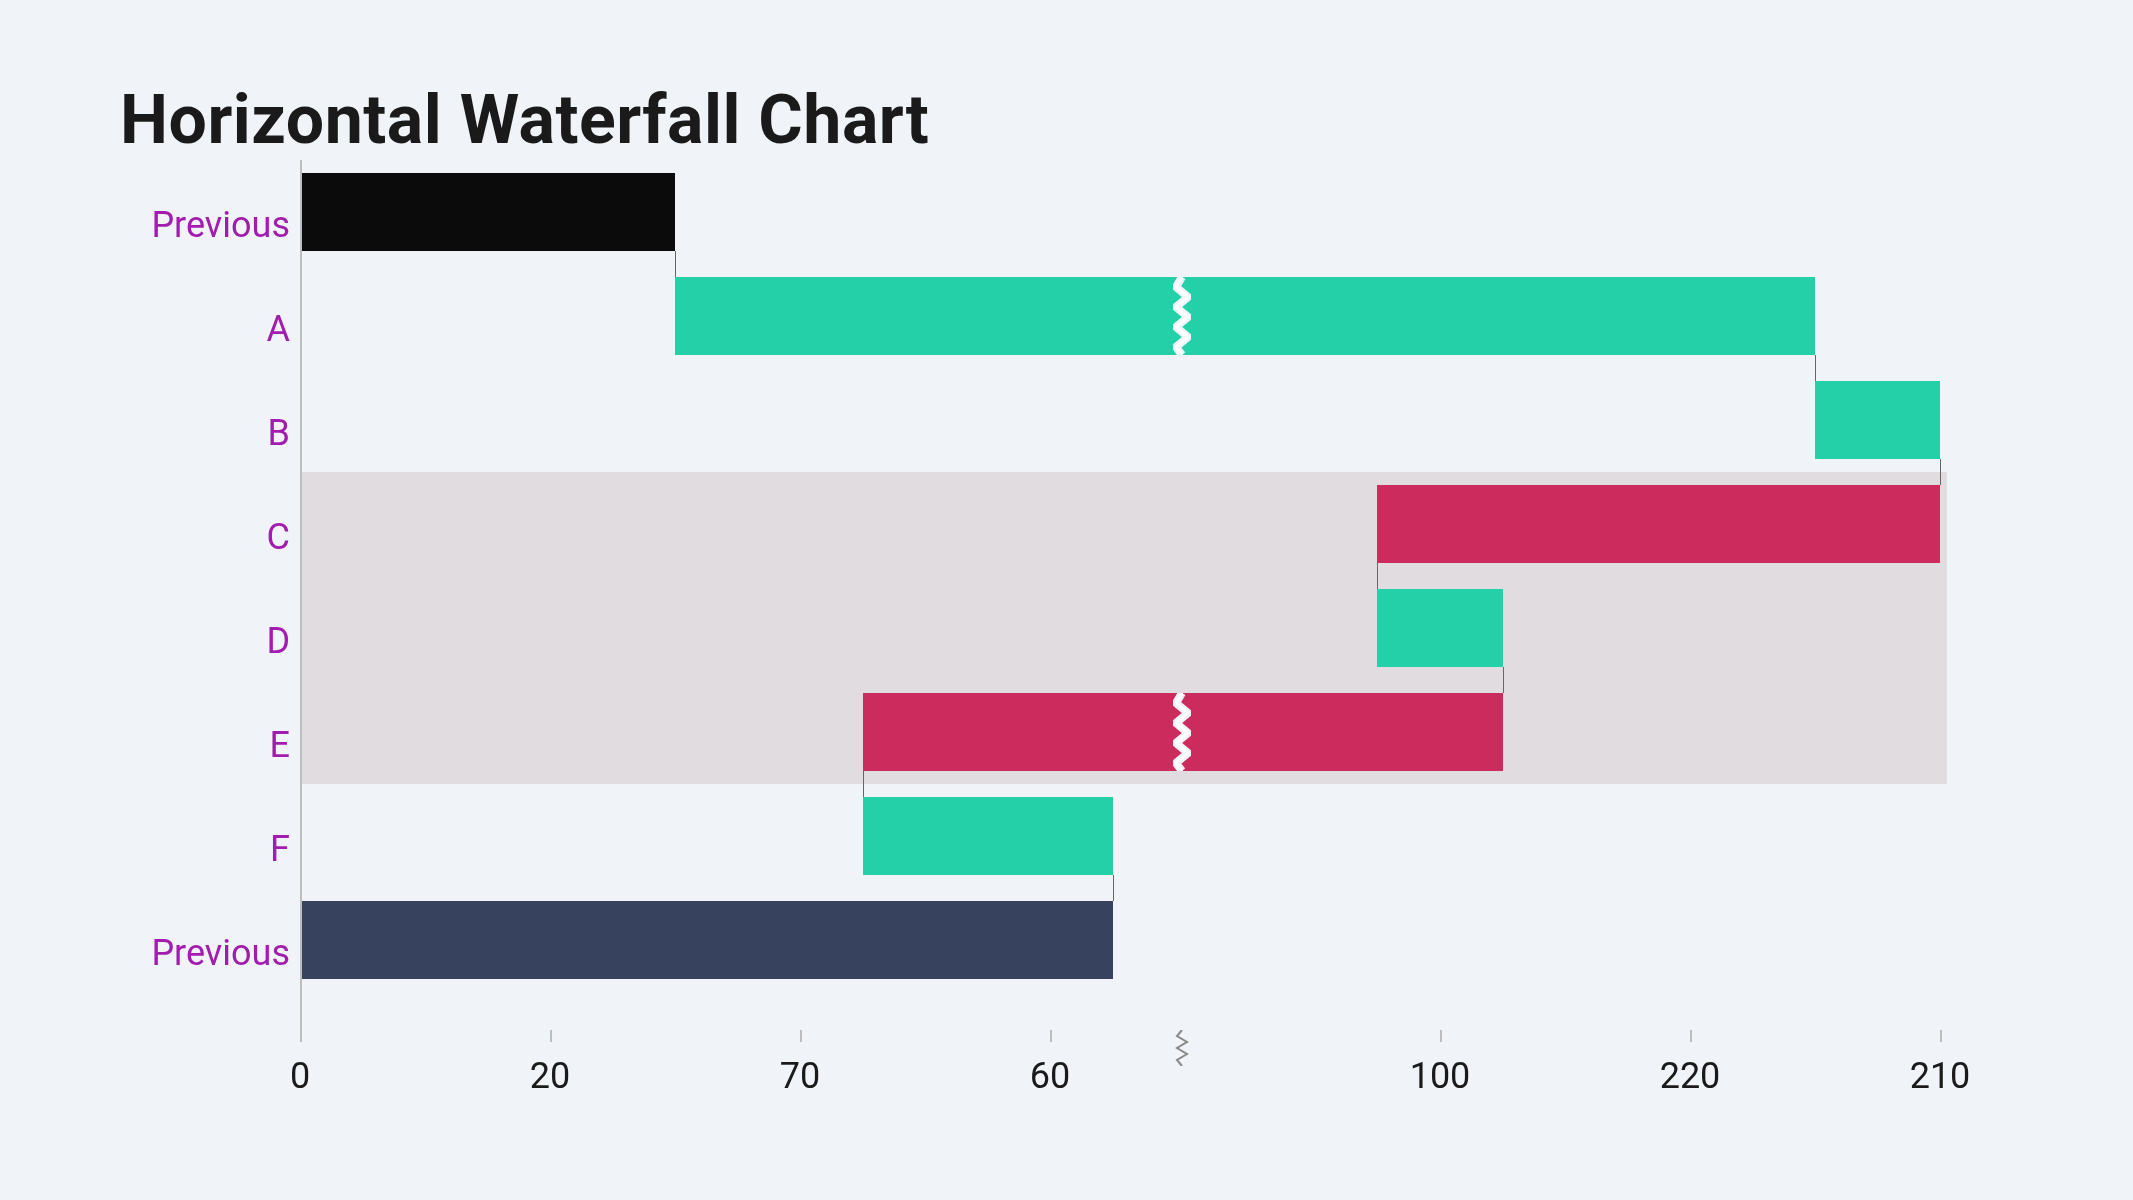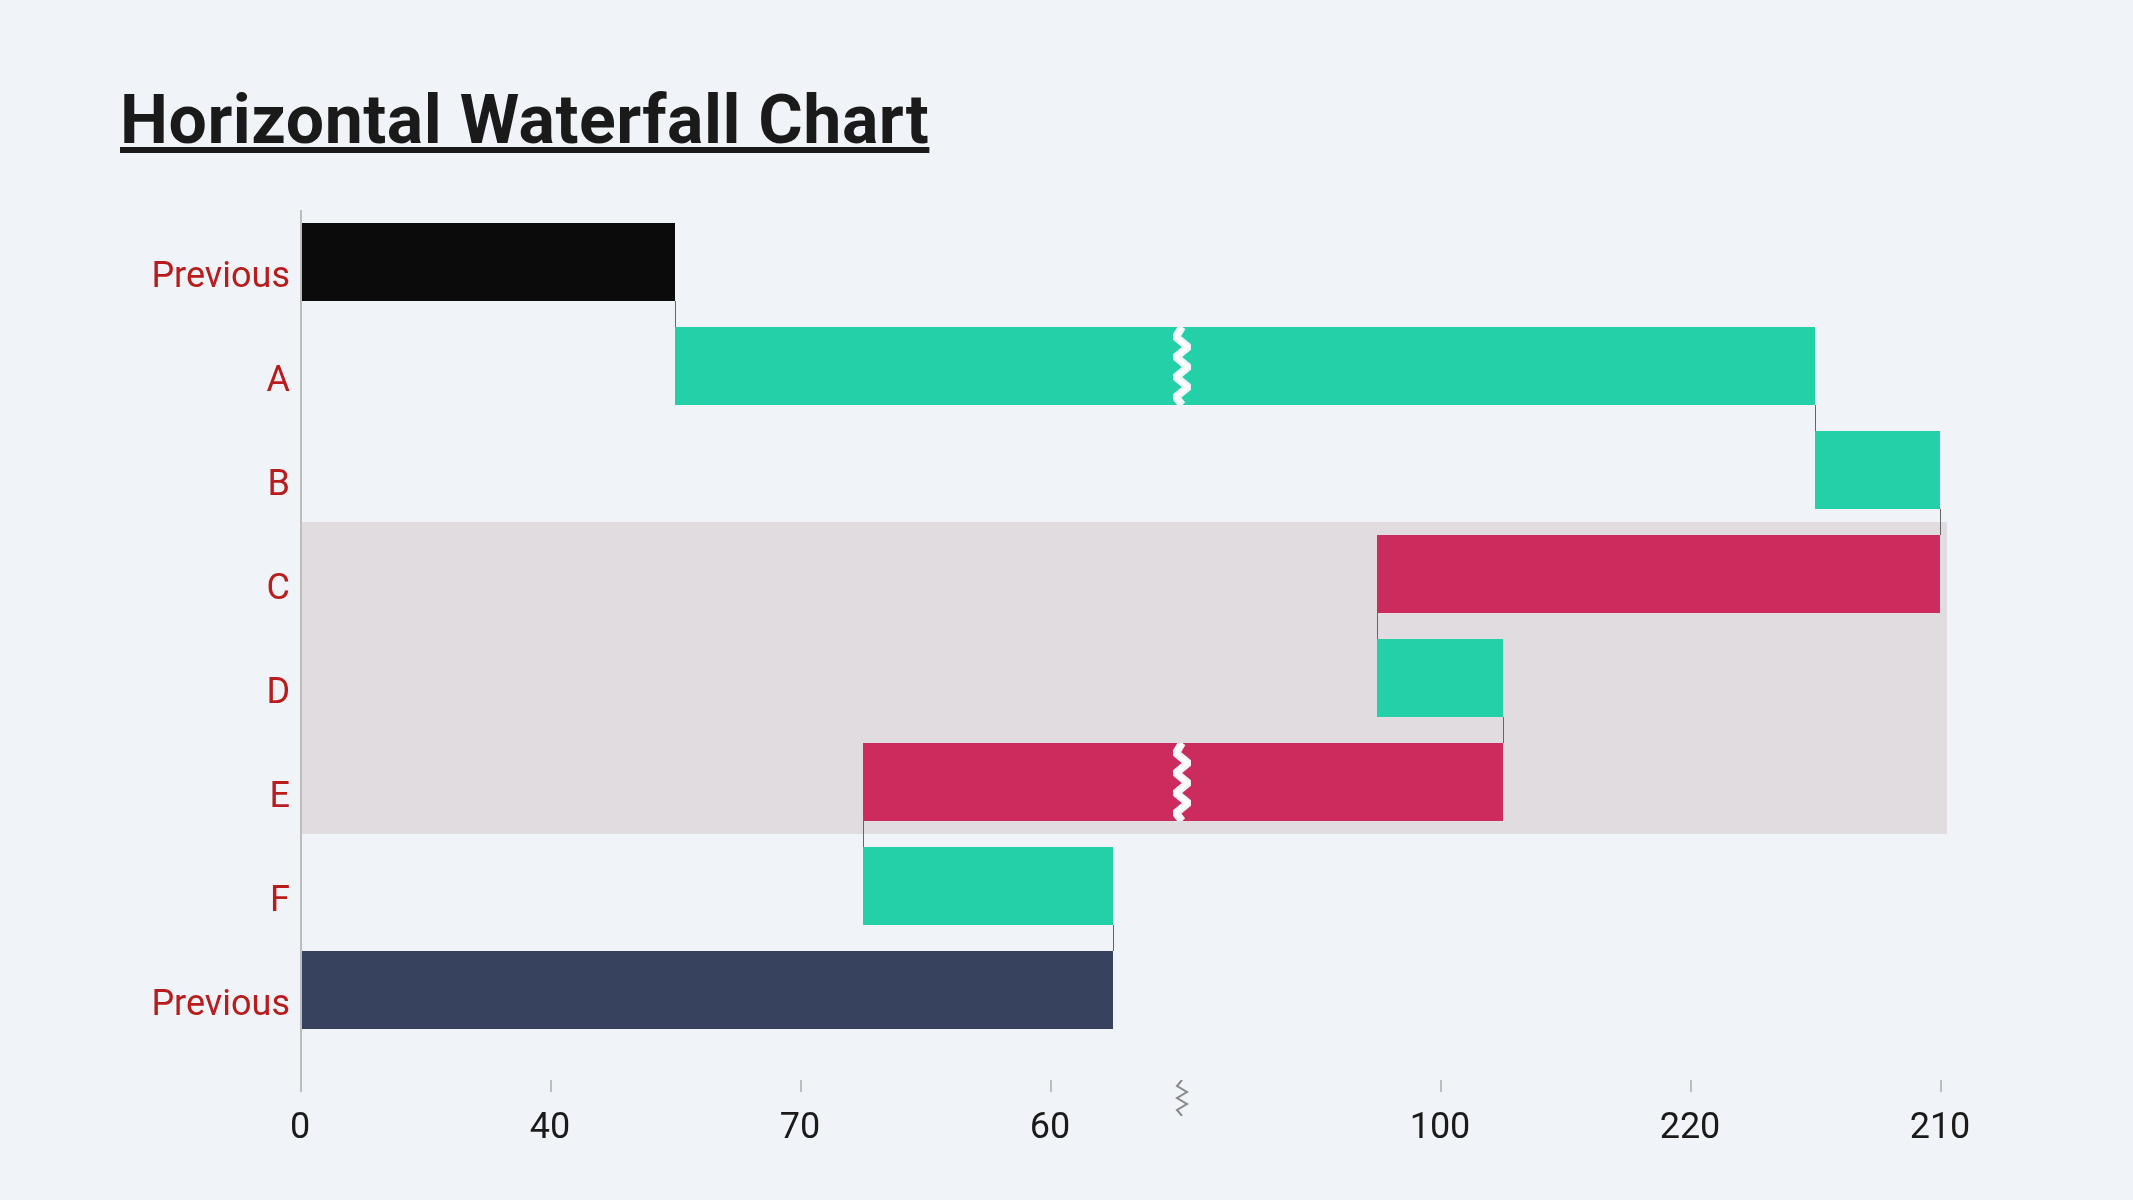--- a/index.html
+++ b/index.html
@@ -17,23 +17,21 @@
     .container {
       position: absolute;
       left: 120px;
       top: 80px;
       width: 1900px;
     }
     .chart-title {
       font-size: 68px;
       font-weight: 700;
       color: #1a1a1a;
-      margin-bottom: 50px;
       letter-spacing: 0.5px;
-      text-decoration: underline;
     }
     .chart-area {
       position: relative;
       width: 1850px;
       height: 870px;
     }
     .plot-area {
       position: absolute;
       left: 180px;
       top: 0;
@@ -45,21 +43,21 @@
       left: 0;
       top: 0;
       width: 2px;
       height: 870px;
       background: #bdbdbd;
     }
     .y-label {
       position: absolute;
       right: 1680px;
       font-size: 36px;
-      color: #b91c1c;
+      color: #a21caf;
       text-align: left;
       white-space: nowrap;
     }
     .x-tick-line {
       position: absolute;
       width: 2px;
       height: 12px;
       background: #bdbdbd;
       top: 870px;
     }
@@ -171,21 +169,21 @@
         </svg>
       </div>
 
       <div class="break-zigzag" style="left:875px; top:870px; height:36px; width:14px;">
         <svg viewBox="0 0 14 36">
           <path d="M7 0 L2 6 L12 12 L2 18 L12 24 L2 30 L7 36" stroke="#888" stroke-width="2" fill="none"></path>
         </svg>
       </div>
 
       <div class="x-label" style="left:0px">0</div>
-      <div class="x-label" style="left:250px">40</div>
+      <div class="x-label" style="left:250px">20</div>
       <div class="x-label" style="left:500px">70</div>
       <div class="x-label" style="left:750px">60</div>
       <div class="x-label" style="left:1140px">100</div>
       <div class="x-label" style="left:1390px">220</div>
       <div class="x-label" style="left:1640px">210</div>
     </div>
   </div>
 </div>
 
 </body></html>

